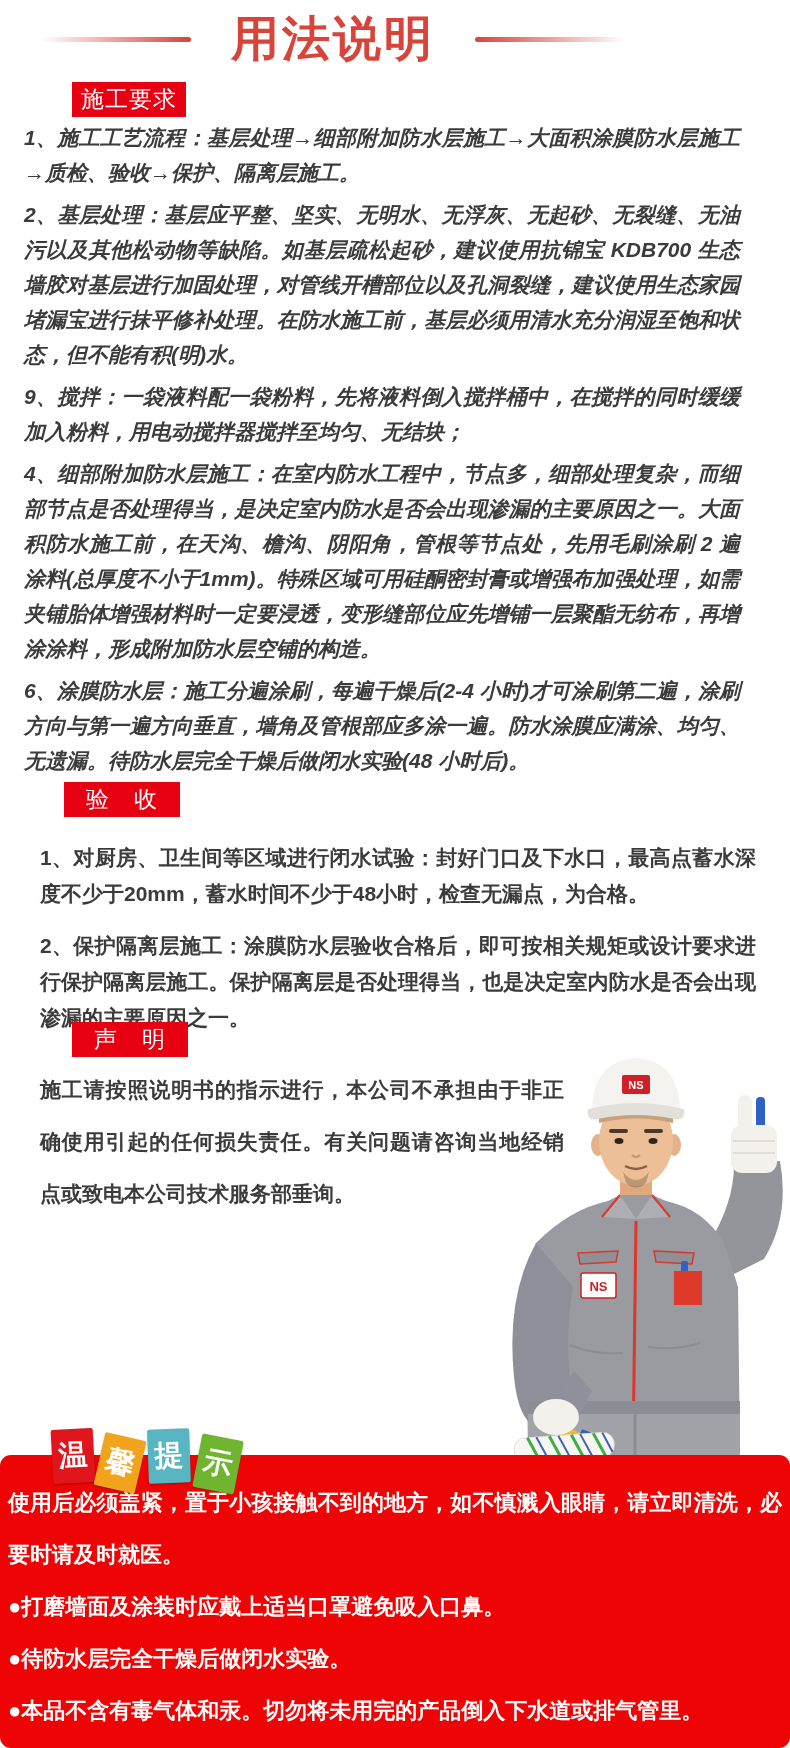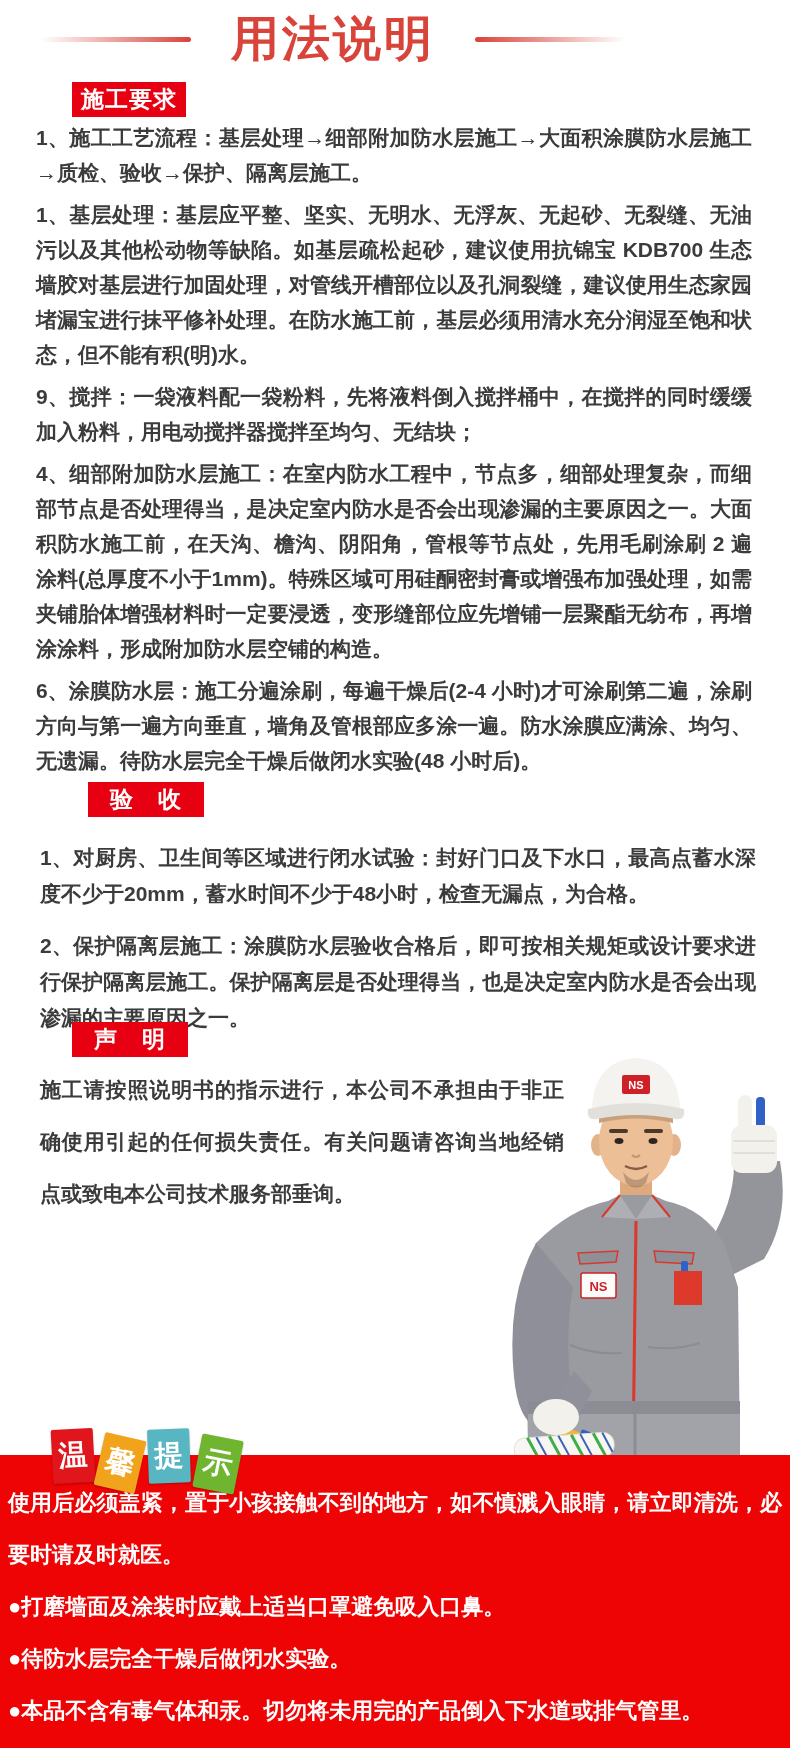--- a/index.html
+++ b/index.html
@@ -12,30 +12,30 @@
 
   
   .title-row { top:6px; left:0; width:666px; height:66px; display:flex; align-items:center; justify-content:center; gap:40px; }
   .title-line { width:150px; height:5px; border-radius:3px; }
   .line-left  { background:linear-gradient(to left,#d8433a,rgba(216,67,58,0)); }
   .line-right { background:linear-gradient(to right,#d8433a,rgba(216,67,58,0)); }
   .page-title { color:#d8433a; font-size:48px; font-weight:bold; letter-spacing:3px; white-space:nowrap; }
 
   
   .sec-heading {
-    background:#e60012; color:#fff; font-size:23px; font-weight:bold;
+    background:#e60012; color:#fff; font-size:23px; font-weight:normal;
     width:114px; height:35px; display:flex; align-items:center; justify-content:center;
     letter-spacing:1px; white-space:nowrap;
   }
   .sec-heading.wide { width:116px; }
 
   
   .paras { color:#3b3b3b; font-size:21px; font-weight:600; text-align:justify; }
   .paras p { margin-bottom:7px; }
-  .construction-paras { top:120px; left:36px; width:716px; line-height:35px; }
+  .construction-paras { top:120px; left:24px; width:716px; line-height:35px;font-style:italic; }
   .acceptance-paras   { top:824px; left:40px; width:716px; line-height:36px; }
   .acceptance-paras p { margin-bottom:10px;margin-top:16px; }
   .statement-paras    { top:1064px; left:40px; width:524px; line-height:52px; }
 
   
   .worker { top:1045px; left:478px; width:312px; height:410px; overflow:hidden; z-index:1; }
 
   
   .tips-tiles { top:1425px; left:52px; width:220px; height:80px; z-index:3; }
   .tile {
@@ -44,43 +44,43 @@
     box-shadow:0 1px 2px rgba(0,0,0,0.25);
   }
   .tile1 { left:0;    top:4px;  background:#e0161c; transform:rotate(-3deg); }
   .tile2 { left:47px; top:11px; background:#f2a31c; transform:rotate(13deg); }
   .tile3 { left:96px; top:4px;  background:#57b6c2; transform:rotate(-2deg); }
   .tile4 { left:145px;top:12px; background:#70b52f; transform:rotate(11deg); }
 
   
   .warn-band {
     top:1455px; left:0; width:790px; height:293px; background:#ee0404; z-index:2;
-    padding:22px 8px 8px 8px; color:#ffffff;
+    padding:22px 8px 8px 8px; color:#ffffff;border-radius:11px;
   }
   .warn-band p { font-size:22px; font-weight:bold; line-height:52px; text-align:justify; }
 </style>
 </head>
 <body>
 
 <div class="abs title-row">
   <div class="title-line line-left"></div>
   <div class="page-title">用法说明</div>
   <div class="title-line line-right"></div>
 </div>
 
 <div class="abs sec-heading" style="top:82px; left:72px;">施工要求</div>
 <div class="abs paras construction-paras">
   <p>1、施工工艺流程：基层处理→细部附加防水层施工→大面积涂膜防水层施工→质检、验收→保护、隔离层施工。</p>
-  <p>1、基层处理：基层应平整、坚实、无明水、无浮灰、无起砂、无裂缝、无油污以及其他松动物等缺陷。如基层疏松起砂，建议使用抗锦宝 KDB700 生态墙胶对基层进行加固处理，对管线开槽部位以及孔洞裂缝，建议使用生态家园堵漏宝进行抹平修补处理。在防水施工前，基层必须用清水充分润湿至饱和状态，但不能有积(明)水。</p>
+  <p>2、基层处理：基层应平整、坚实、无明水、无浮灰、无起砂、无裂缝、无油污以及其他松动物等缺陷。如基层疏松起砂，建议使用抗锦宝 KDB700 生态墙胶对基层进行加固处理，对管线开槽部位以及孔洞裂缝，建议使用生态家园堵漏宝进行抹平修补处理。在防水施工前，基层必须用清水充分润湿至饱和状态，但不能有积(明)水。</p>
   <p>9、搅拌：一袋液料配一袋粉料，先将液料倒入搅拌桶中，在搅拌的同时缓缓加入粉料，用电动搅拌器搅拌至均匀、无结块；</p>
   <p>4、细部附加防水层施工：在室内防水工程中，节点多，细部处理复杂，而细部节点是否处理得当，是决定室内防水是否会出现渗漏的主要原因之一。大面积防水施工前，在天沟、檐沟、阴阳角，管根等节点处，先用毛刷涂刷 2 遍涂料(总厚度不小于1mm)。特殊区域可用硅酮密封膏或增强布加强处理，如需夹铺胎体增强材料时一定要浸透，变形缝部位应先增铺一层聚酯无纺布，再增涂涂料，形成附加防水层空铺的构造。</p>
   <p>6、涂膜防水层：施工分遍涂刷，每遍干燥后(2-4 小时)才可涂刷第二遍，涂刷方向与第一遍方向垂直，墙角及管根部应多涂一遍。防水涂膜应满涂、均匀、无遗漏。待防水层完全干燥后做闭水实验(48 小时后)。</p>
 </div>
 
-<div class="abs sec-heading wide" style="top:782px; left:88px;text-align:center;">验　收</div>
+<div class="abs sec-heading wide" style="top:782px; left:64px;text-align:center;">验　收</div>
 <div class="abs paras acceptance-paras">
   <p>1、对厨房、卫生间等区域进行闭水试验：封好门口及下水口，最高点蓄水深度不少于20mm，蓄水时间不少于48小时，检查无漏点，为合格。</p>
   <p>2、保护隔离层施工：涂膜防水层验收合格后，即可按相关规矩或设计要求进行保护隔离层施工。保护隔离层是否处理得当，也是决定室内防水是否会出现渗漏的主要原因之一。</p>
 </div>
 
 <div class="abs sec-heading wide" style="top:1022px; left:72px;">声　明</div>
 <div class="abs paras statement-paras">
   <p>施工请按照说明书的指示进行，本公司不承担由于非正确使用引起的任何损失责任。有关问题请咨询当地经销点或致电本公司技术服务部垂询。</p>
 </div>
 

